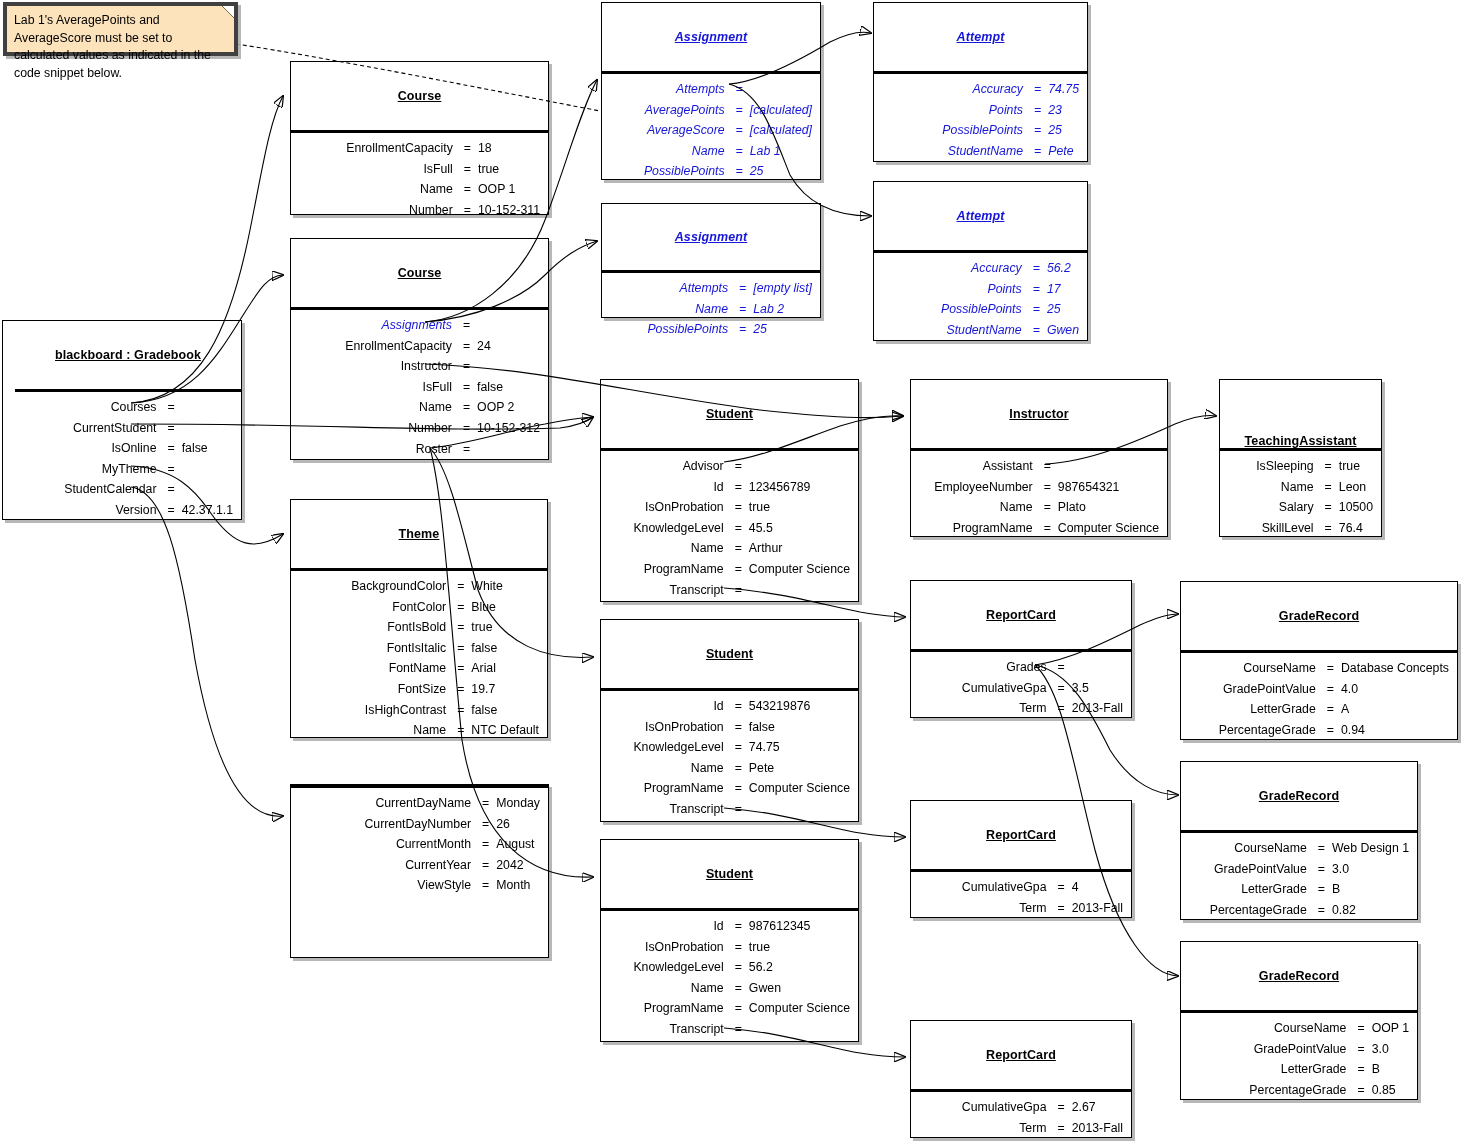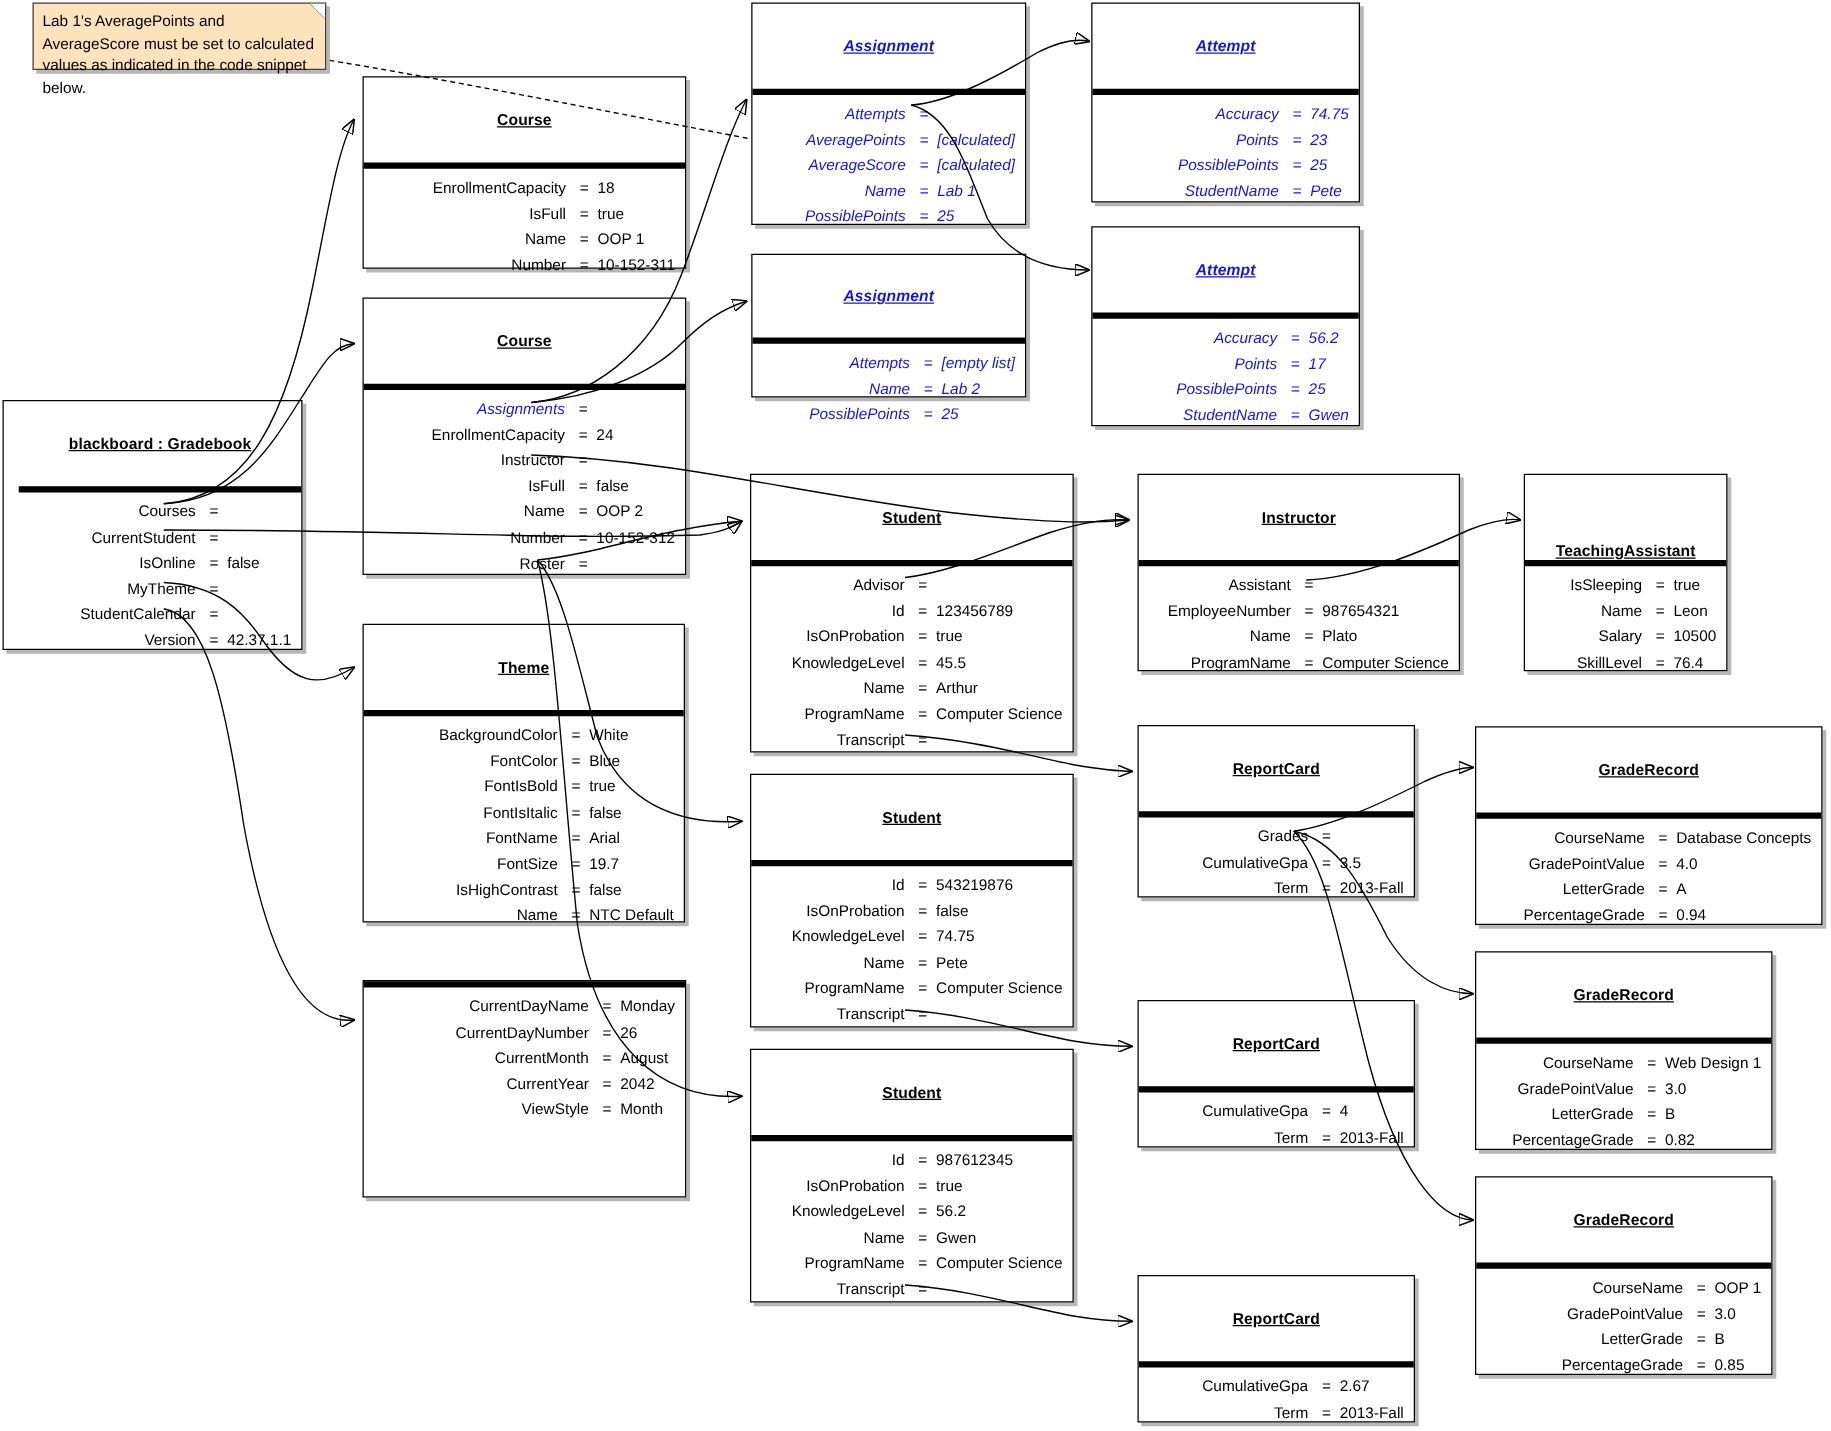--- a/index.html
+++ b/index.html
@@ -7,34 +7,34 @@
   body{font-family:"Liberation Sans","DejaVu Sans",sans-serif;}
   #canvas{position:relative;width:1465px;height:1145px;overflow:hidden;background:#fff;}
 
   
   .obj{position:absolute;background:#ffffff;border:1px solid #000;box-sizing:border-box;
        box-shadow:3px 3px 0 0 rgba(170,170,170,0.85);z-index:5;}
   .obj .title{font-size:12.5px;font-weight:bold;text-decoration:underline;color:#000;
               text-align:center;letter-spacing:0.1px;white-space:nowrap;}
   .obj.ital .title{font-style:italic;color:#1616d8;}
   .obj .hdrband{box-sizing:border-box;width:100%;display:flex;align-items:center;justify-content:center;}
-  .obj .slots{border-top:5px solid #000000;box-sizing:border-box;padding:5px 8px 6px 8px;}
+  .obj .slots{border-top:3px solid #000000;box-sizing:border-box;padding:5px 8px 6px 8px;}
 
   
   .slots.grid{display:grid;grid-template-columns:1fr auto auto;column-gap:0;}
   .slots.grid .k{grid-column:1;text-align:right;padding-right:6px;}
   .slots.grid .eq{grid-column:2;text-align:center;padding:0 5px;}
   .slots.grid .v{grid-column:3;text-align:left;padding-left:2px;}
   .slots.grid span{font-size:12.3px;line-height:20.6px;white-space:nowrap;}
   .slots.grid .bl{color:#1616d8;font-style:italic;}
 
   
-  .note{position:absolute;background:#fde3bb;border:1px solid #404040;box-sizing:border-box;
+  .note{position:absolute;background:#fde3bb;border:4px solid #404040;box-sizing:border-box;
         box-shadow:3px 3px 0 0 rgba(170,170,170,0.85);z-index:8;
-        font-size:12.3px;line-height:17.5px;color:#000;padding:6px 8px 22px 7px;margin-left:23px;}
+        font-size:12.3px;line-height:17.5px;color:#000;padding:6px 8px 22px 7px;}
   .note .fold{position:absolute;top:0;right:0;width:12px;height:12px;
               background:linear-gradient(225deg,#ffffff 49%,#7a6a4a 50%,#fde3bb 52%);}
 
   svg.wires{position:absolute;left:0;top:0;width:1465px;height:1145px;z-index:6;pointer-events:none;}
   svg.wires path{fill:none;stroke:#000;stroke-width:1.1;}
   svg.wires path.dash{stroke-dasharray:4 3;}
 </style>
 </head>
 <body>
 

